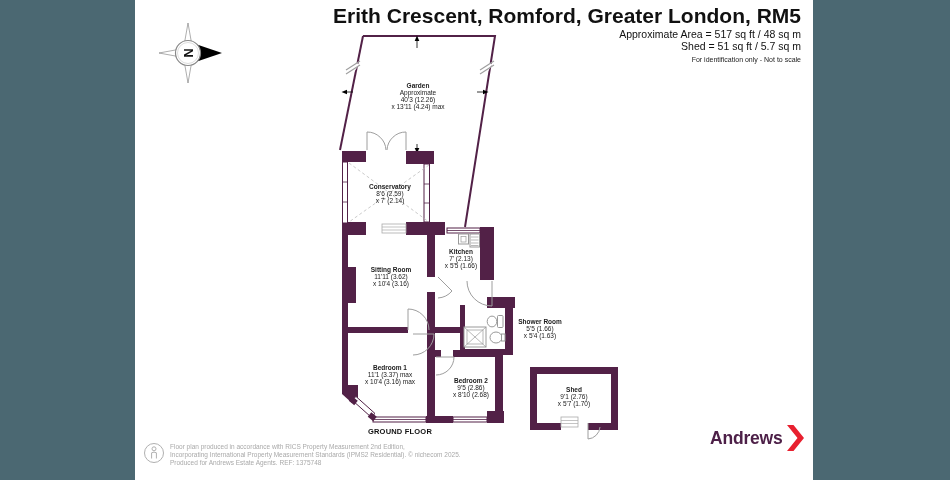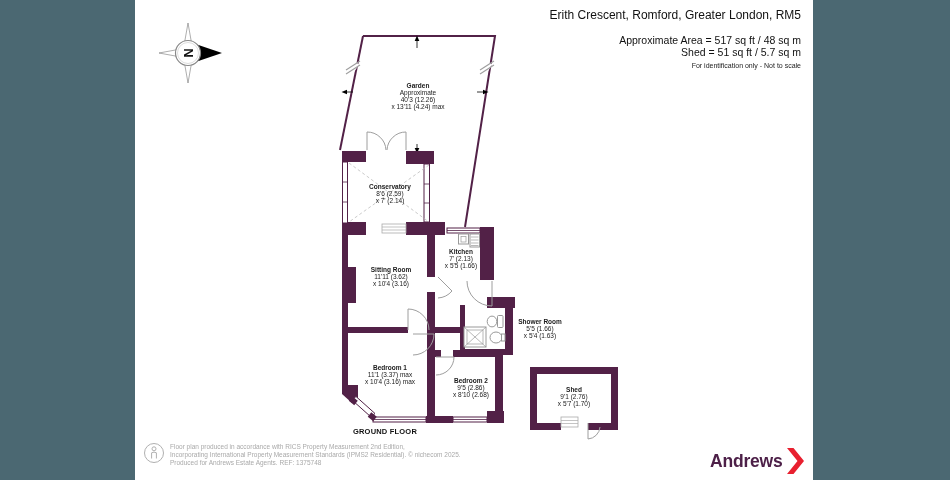--- a/index.html
+++ b/index.html
@@ -2,22 +2,22 @@
 <html style="--bg: #4b6872; --page: #ffffff; --wall: #522147; --logo-text: #4d2048; --logo-arrow: #e8202f; --muted: #a9a9a9;"><head>
 <meta charset="utf-8">
 <style>
   html,body{margin:0;padding:0;background:#333;}
   .stage{position:relative;width:950px;height:480px;background:var(--bg,#4b6872);overflow:hidden;
          font-family:"Liberation Sans",sans-serif;}
   .page{position:absolute;left:135px;top:0;width:678px;height:480px;background:var(--page,#fff);}
   svg{position:absolute;left:0;top:0;}
   
   .header{position:absolute;right:149px;top:6px;text-align:right;color:#111;}
-  .title{font-size:12px;font-weight:normal;margin:0;line-height:19px;text-align:center;}
-  .arealines{margin-top:9px;font-size:10.5px;line-height:12.3px;}
+  .title{font-size:21px;font-weight:bold;margin:0;line-height:19px;text-align:center;}
+  .arealines{margin-top:3px;font-size:10.5px;line-height:12.3px;}
   .note{margin-top:3px;font-size:7px;color:#222;}
   
   .rlabel{position:absolute;text-align:center;font-size:6.5px;line-height:7px;color:#1a1a1a;}
   .rlabel .rn{font-weight:bold;}
   .floorname{position:absolute;text-align:center;font-size:7.5px;font-weight:bold;letter-spacing:.2px;color:#111;}
   
   .wall{fill:var(--wall,#522147);}
   .fence{stroke:var(--wall,#522147);stroke-width:2;fill:none;}
   .win{fill:#fff;stroke:var(--wall,#522147);stroke-width:1;}
   .winline{stroke:var(--wall,#522147);stroke-width:.8;fill:none;}
@@ -33,21 +33,21 @@
   .step{fill:#fff;stroke:#aaa;stroke-width:.8;}
   .stepline{stroke:#aaa;stroke-width:.7;fill:none;}
   
   .cmp-outline{fill:#fff;stroke:#999;stroke-width:.8;}
   .cmp-thin{stroke:#bbb;stroke-width:.5;fill:none;}
   .cmp-circle{fill:#fff;stroke:#888;stroke-width:1.2;}
   .cmp-n{font-size:13px;font-weight:bold;fill:#111;}
   
   .footer-text{position:absolute;left:170px;top:443px;font-size:6.5px;line-height:8px;color:var(--muted,#a9a9a9);}
   
-  .logo{position:absolute;left:710px;top:447px;display:flex;align-items:center;}
+  .logo{position:absolute;left:710px;top:424px;display:flex;align-items:center;}
   .logo-word{font-size:17.5px;font-weight:bold;color:var(--logo-text,#4d2048);letter-spacing:-.2px;}
   .logo-arrow-svg{position:static;margin-left:4px;}
   .chev{fill:var(--logo-arrow,#e8202f);}
 </style>
 </head>
 <body>
 
 <div class="stage">
   <div class="page"></div>
 
@@ -227,21 +227,21 @@
     <div class="rn">Bedroom 2</div>
     <div>9'5 (2.86)</div>
     <div>x 8'10 (2.68)</div>
   </div>
   <div class="rlabel" style="left:534px;top:386px;width:80px;">
     <div class="rn">Shed</div>
     <div>9'1 (2.76)</div>
     <div>x 5'7 (1.70)</div>
   </div>
 
-  <div class="floorname" style="left:335px;top:427px;width:100px;">GROUND FLOOR</div>
+  <div class="floorname" style="left:350px;top:427px;width:100px;">GROUND FLOOR</div>
 
   <svg width="22" height="22" viewBox="0 0 22 22" style="left:143px;top:442px;">
     <circle cx="11" cy="11" r="9.5" fill="none" stroke="#b0b0b0" stroke-width="1"></circle>
     <circle cx="11" cy="6.8" r="2" fill="none" stroke="#b0b0b0" stroke-width="1"></circle>
     <path d="M 8.6,16.5 L 8.6,10.8 Q 11,9.4 13.4,10.8 L 13.4,16.5" fill="none" stroke="#b0b0b0" stroke-width="1"></path>
   </svg>
   <div class="footer-text">
     <div>Floor plan produced in accordance with RICS Property Measurement 2nd Edition,</div>
     <div>Incorporating International Property Measurement Standards (IPMS2 Residential).   © nichecom 2025.</div>
     <div>Produced for Andrews Estate Agents.   REF: 1375748</div>

